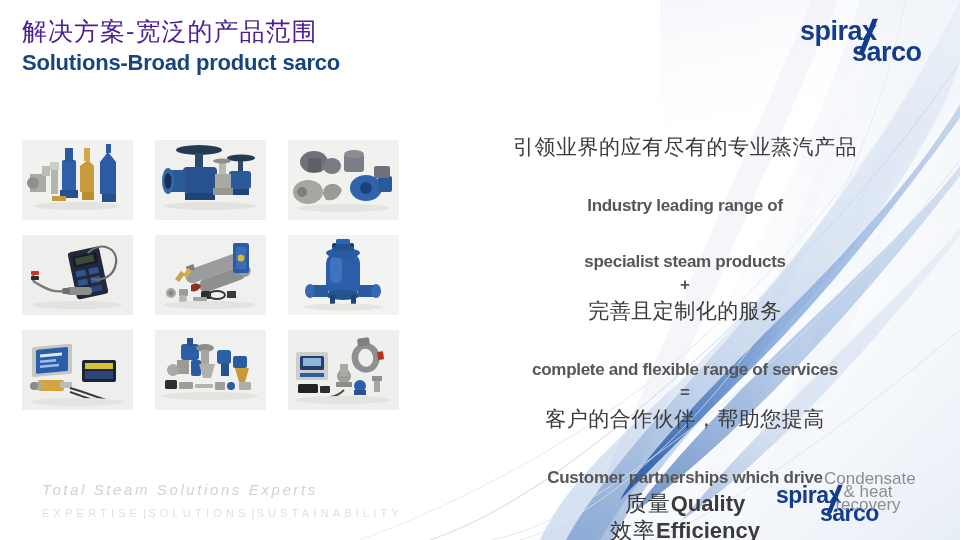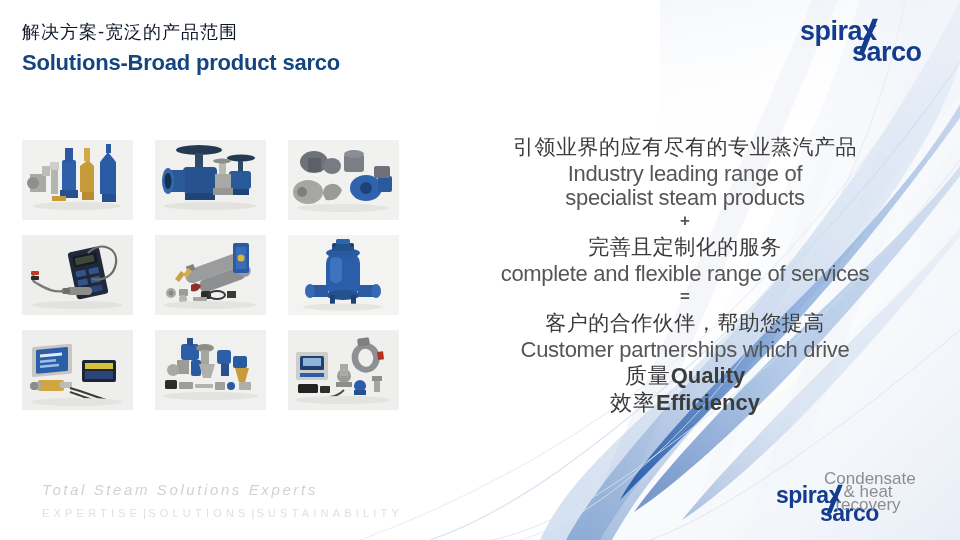--- a/index.html
+++ b/index.html
@@ -11,21 +11,21 @@
   }
   .slide{position:absolute;inset:0;width:960px;height:540px;overflow:hidden;background:#fff;}
 
   
   .bg-art{position:absolute;inset:0;width:960px;height:540px;z-index:0;pointer-events:none;}
 
   
   .title-block{position:absolute;left:22px;top:16px;z-index:5;}
   .title-cn{
     font-family:"DejaVu Serif","Liberation Serif",serif;
-    font-size:18px;line-height:32px;color:#0f172a;letter-spacing:1px;
+    font-size:25px;line-height:32px;color:#4c1d95;letter-spacing:1px;
     white-space:nowrap;
   }
   .title-en{
     font-size:22px;line-height:28px;color:#15457f;font-weight:bold;
     letter-spacing:-0.2px;white-space:nowrap;margin-top:1px;
   }
 
   
   .logo{position:relative;display:inline-block;color:#143c8c;font-weight:bold;line-height:1;}
   .logo .l-top{display:block;letter-spacing:-0.5px;}
@@ -56,22 +56,22 @@
   .cell svg{display:block;width:100%;height:100%;}
 
   
   .msg{position:absolute;left:480px;top:132px;width:410px;z-index:5;text-align:center;}
   .msg .cn{
     font-family:"DejaVu Serif","Liberation Serif",serif;
     font-size:21px;line-height:30px;color:#3b3b3b;letter-spacing:0.5px;
     white-space:nowrap;
   }
   .msg .en{
-    font-size:22px;line-height:24px;color:#565656;font-weight:normal;
-    letter-spacing:-0.3px;white-space:nowrap;
+    font-size:17px;line-height:24px;color:#565656;font-weight:bold;
+    letter-spacing:-0.3px;white-space:nowrap;margin-top:32px;
   }
   .msg .op{font-size:17px;line-height:22px;color:#565656;font-weight:bold;}
   .msg .mix{
     font-size:22px;line-height:27px;color:#3b3b3b;font-weight:bold;white-space:nowrap;
   }
   .msg .mix .hz{font-family:"DejaVu Serif","Liberation Serif",serif;font-weight:normal;letter-spacing:1px;}
 
   
   .footer{position:absolute;left:42px;top:481px;z-index:5;}
   .foot-tag{

